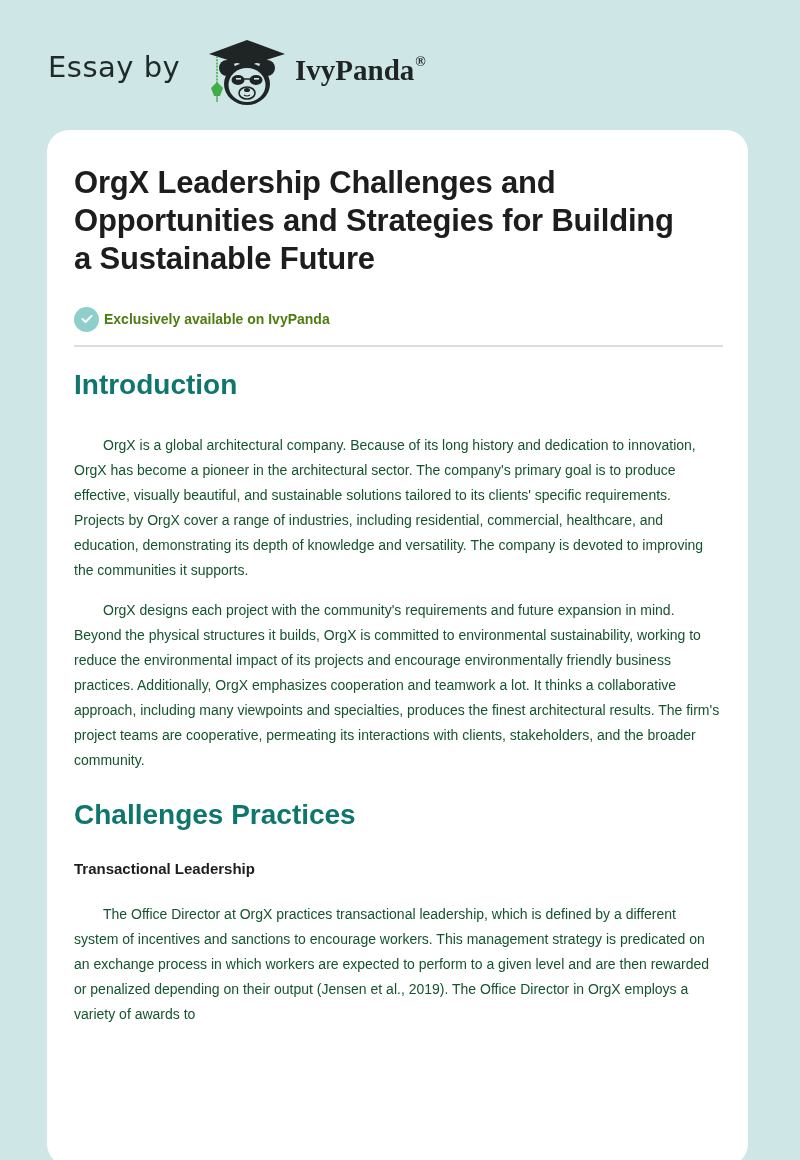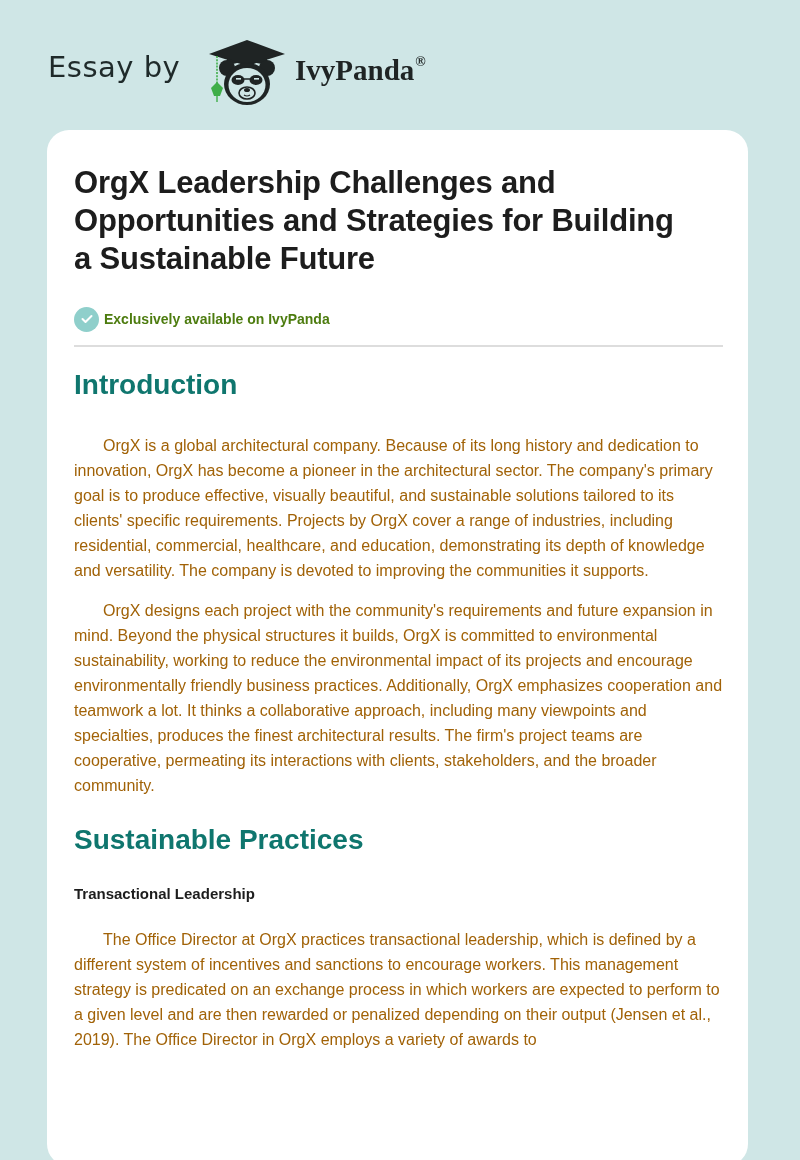--- a/index.html
+++ b/index.html
@@ -126,24 +126,24 @@
     }
     .h3 {
       margin: 0;
       font-size: 15px;
       line-height: 30px;
       font-weight: bold;
       color: #1d1d1d;
     }
     .para {
       margin: 0;
-      font-size: 16px;
+      font-size: 14px;
       line-height: 25px;
       text-indent: 29px;
-      color: #a16207;
+      color: #14532d;
     }
   </style>
 </head>
 <body>
 
 <div class="header">
   <span class="essay-by">Essay by</span>
   <span class="logo-icon">
     <svg width="88" height="72" viewBox="0 0 88 72">
 
@@ -187,18 +187,18 @@
       <span class="exclusive-text">Exclusively available on IvyPanda</span>
     </div>
 
     <div class="divider"></div>
 
     <div class="content">
       <h2 class="h2">Introduction</h2>
       <p class="para" style="margin-top:31px;">OrgX is a global architectural company. Because of its long history and dedication to innovation, OrgX has become a pioneer in the architectural sector. The company's primary goal is to produce effective, visually beautiful, and sustainable solutions tailored to its clients' specific requirements. Projects by OrgX cover a range of industries, including residential, commercial, healthcare, and education, demonstrating its depth of knowledge and versatility. The company is devoted to improving the communities it supports.</p>
       <p class="para" style="margin-top:15px;">OrgX designs each project with the community's requirements and future expansion in mind. Beyond the physical structures it builds, OrgX is committed to environmental sustainability, working to reduce the environmental impact of its projects and encourage environmentally friendly business practices. Additionally, OrgX emphasizes cooperation and teamwork a lot. It thinks a collaborative approach, including many viewpoints and specialties, produces the finest architectural results. The firm's project teams are cooperative, permeating its interactions with clients, stakeholders, and the broader community.</p>
 
-      <h2 class="h2" style="margin-top:25px;">Sustainable Practices</h2>
+      <h2 class="h2" style="margin-top:25px;">Challenges Practices</h2>
       <h3 class="h3" style="margin-top:22px;">Transactional Leadership</h3>
       <p class="para" style="margin-top:18px;">The Office Director at OrgX practices transactional leadership, which is defined by a different system of incentives and sanctions to encourage workers. This management strategy is predicated on an exchange process in which workers are expected to perform to a given level and are then rewarded or penalized depending on their output (Jensen et al., 2019). The Office Director in OrgX employs a variety of awards to</p>
     </div>
   </div>
 </div>
 
 </body></html>

